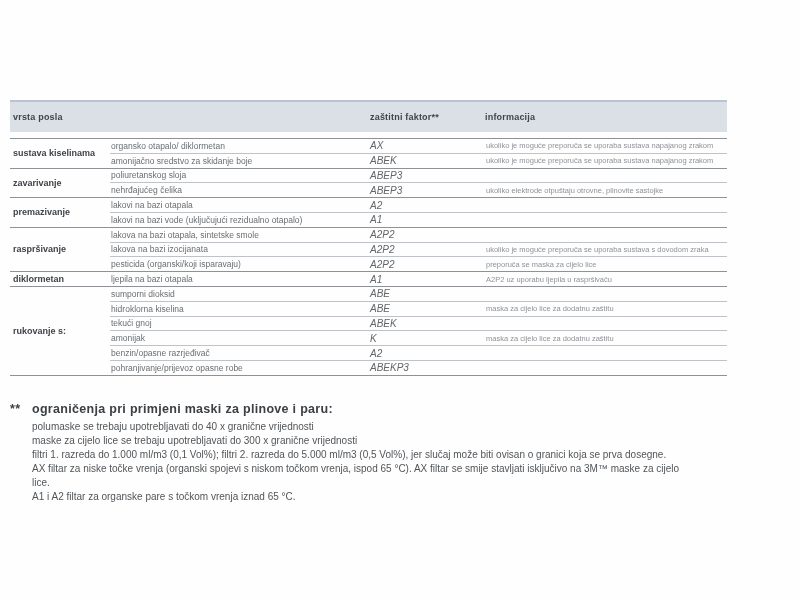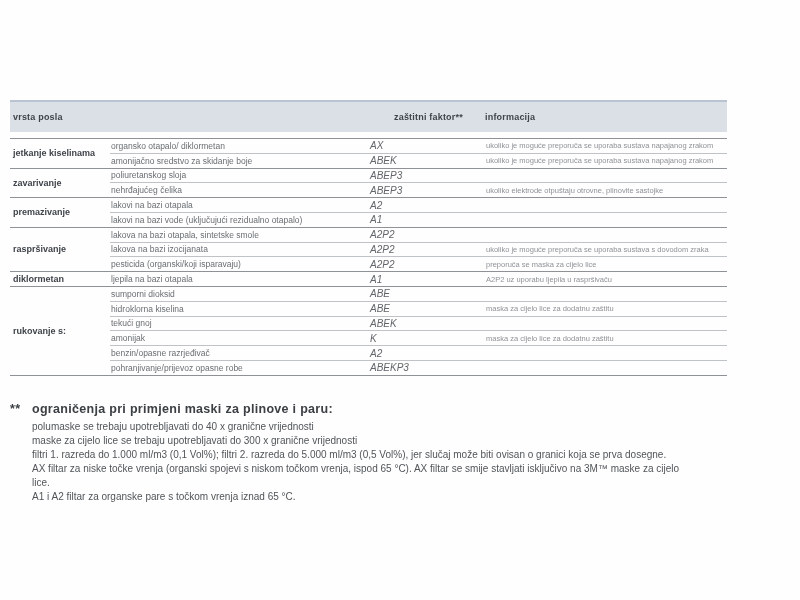--- a/index.html
+++ b/index.html
@@ -16,21 +16,21 @@
   .tbl-header{
     position:relative;height:32px;
     background:#dbdfe6;border-top:2px solid #b9c3d1;
     box-sizing:border-box;
   }
   .tbl-header .hcell{
     position:absolute;top:0;height:100%;display:flex;align-items:center;
     font-size:9px;font-weight:bold;color:#3f444a;letter-spacing:.2px;white-space:nowrap;
   }
   .hcell.h-work{left:3px;}
-  .hcell.h-factor{left:384px;}
+  .hcell.h-factor{left:360px;}
   .hcell.h-info{left:475px;}
 
   .tbl-body{margin-top:6px;border-top:1px solid #8e9297;}
   .tgroup{display:flex;border-bottom:1px solid #8e9297;}
   .cat-cell{
     width:100px;box-sizing:border-box;padding-left:3px;
     display:flex;align-items:center;
     font-size:9px;font-weight:bold;color:#3f444a;white-space:nowrap;
   }
   .grows{flex:1;min-width:0;}
@@ -73,21 +73,21 @@
 <div class="page">
 
   <div class="tbl">
     <div class="tbl-header">
       <div class="hcell h-work">vrsta posla</div>
       <div class="hcell h-factor">zaštitni faktor**</div>
       <div class="hcell h-info">informacija</div>
     </div>
     <div class="tbl-body" id="tbl-body">
   <div class="tgroup">
-    <div class="cat-cell">jetkanje kiselinama</div>
+    <div class="cat-cell">sustava kiselinama</div>
     <div class="grows">
   <div class="trow">
     <div class="cell-item">organsko otapalo/ diklormetan</div>
     <div class="cell-factor">AX</div>
     <div class="cell-info">ukoliko je moguće preporuča se uporaba sustava napajanog zrakom</div>
   </div>
 
   <div class="trow">
     <div class="cell-item">amonijačno sredstvo za skidanje boje</div>
     <div class="cell-factor">ABEK</div>

